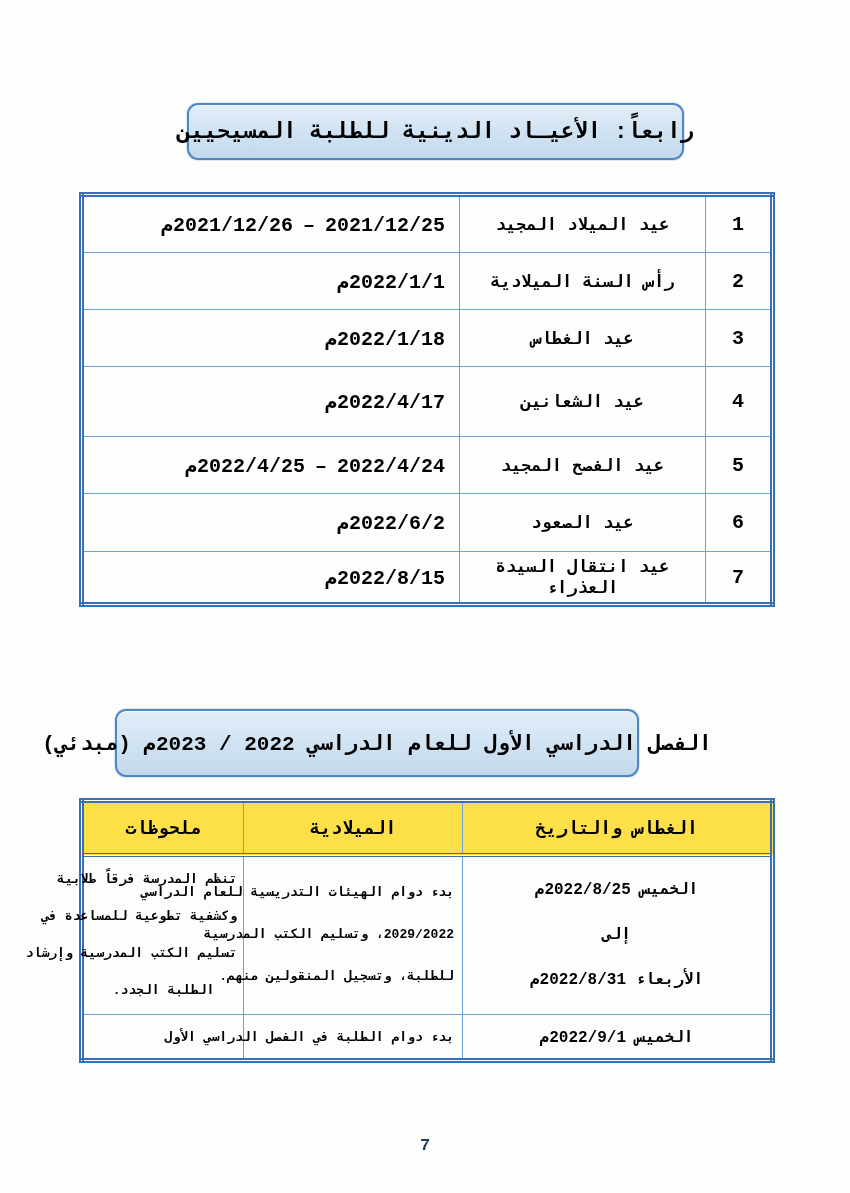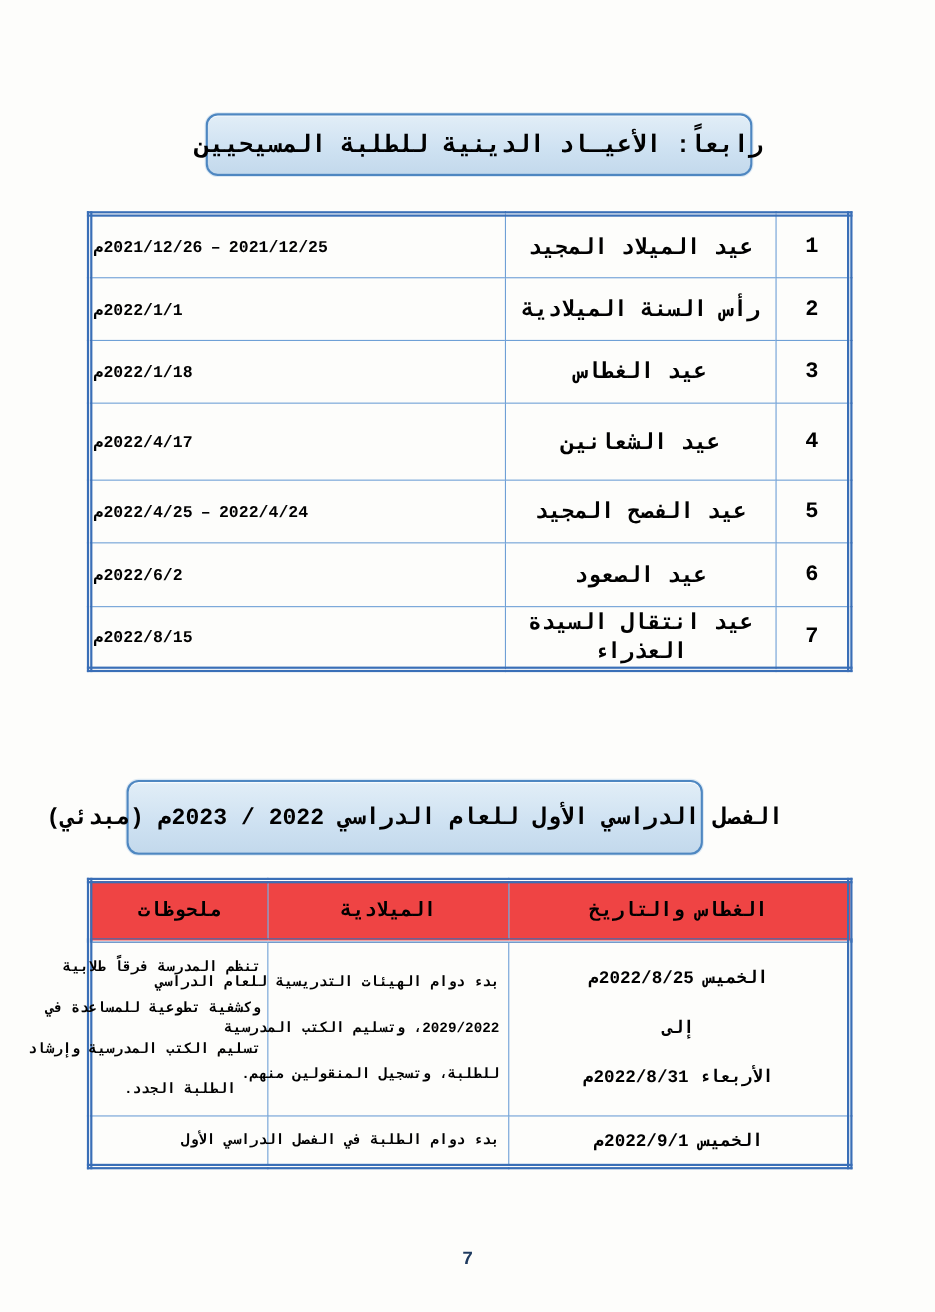--- a/index.html
+++ b/index.html
@@ -25,30 +25,30 @@
 
   .tbl-wrap { position:absolute; left:79px; width:696px; }
   table { width:100%; border-collapse:collapse; table-layout:fixed; }
   td,th { box-sizing:border-box; vertical-align:middle; }
 
   
   .t1-wrap { top:192px; }
   .t1 { border:5px double #3a6fb7; }
   .t1 td { border:1px solid #6fa0d6; font-weight:bold; }
   .t1 .c-num  { text-align:center; font-size:20px; }
-  .t1 .c-name { text-align:center; font-size:20px; }
-  .t1 .c-date { text-align:left; padding-right:14px; font-size:15px; }
+  .t1 .c-name { text-align:center; font-size:17px; }
+  .t1 .c-date { text-align:right; padding-right:14px; font-size:20px; }
   .t1 tr.h58 { height:58px; } .t1 tr.h57 { height:57px; }
   .t1 tr.h70 { height:70px; } .t1 tr.h53 { height:53px; }
 
   
   .t2-wrap { top:798px; }
   .t2 { border:5px double #3a6fb7; }
   .t2 th {
-    background:#ef4444; border:1px solid #6fa0d6;
+    background:#fde047; border:1px solid #6fa0d6;
     border-bottom:4px double #3a6fb7;
     height:54px; font-size:18px; font-weight:bold; text-align:center;
   }
   .t2 td { border:1px solid #6fa0d6; font-weight:bold; }
   .t2 tr.r1 { height:160px; } .t2 tr.r2 { height:46px; }
   .t2 .c-day   { text-align:center; font-size:16px; }
   .t2 .c-act   { text-align:right; padding:0 8px; font-size:13px; }
   .t2 .c-notes { text-align:center; padding:0 6px; font-size:13px; }
   .day-line   { line-height:45px; white-space:nowrap; }
   .act-line   { line-height:42px; white-space:nowrap; }

